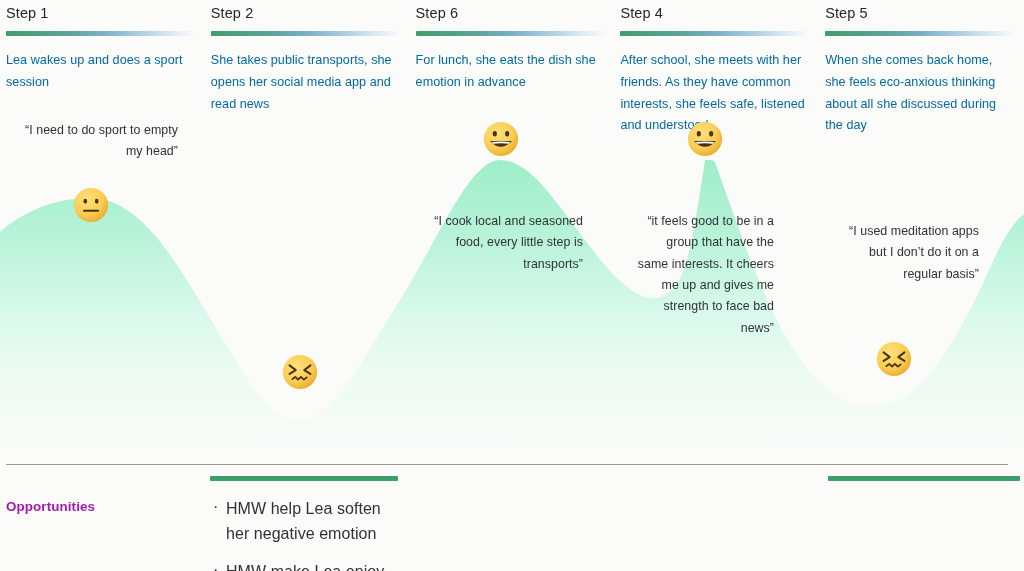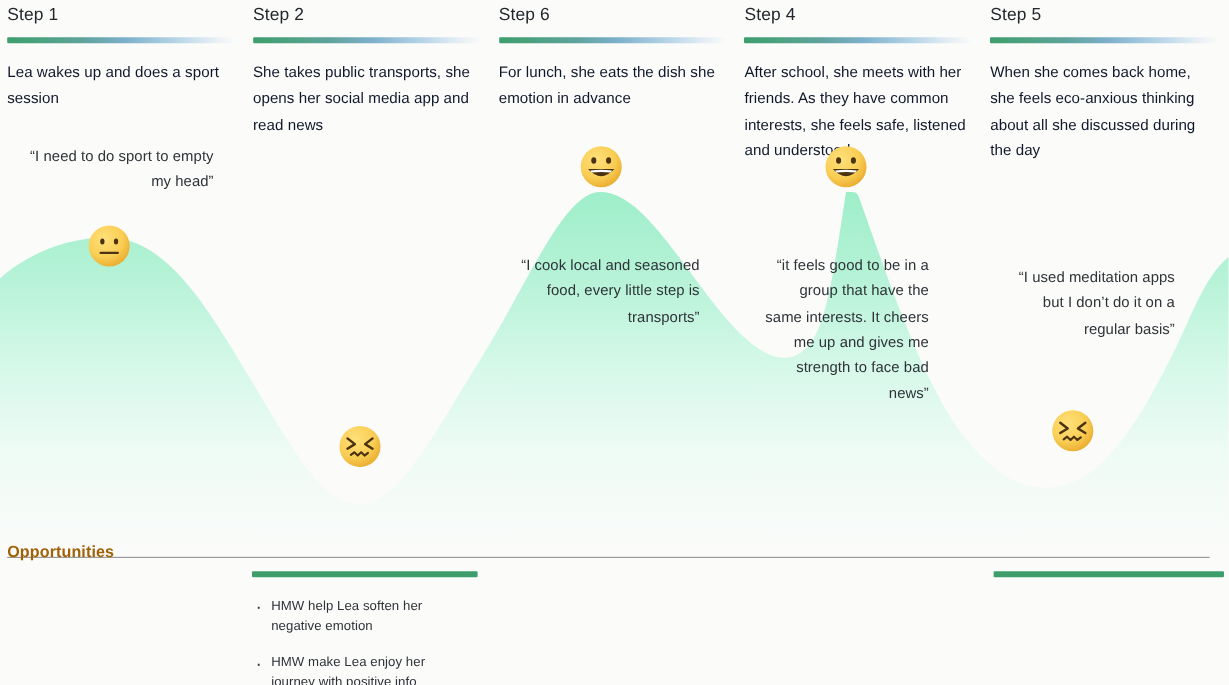--- a/index.html
+++ b/index.html
@@ -74,21 +74,21 @@
         #7db0cb 52%,
         #b6d4e6 74%,
         #e4eef5 90%,
         #fbfbfa 100%);
   }
 
   .step-desc {
     margin-top: 14px;
     font-size: 12.6px;
     line-height: 1.72;
-    color: #0f172a;
+    color: #0369a1;
     max-width: 196px;
     letter-spacing: .05px;
   }
 
   
   .quote {
     position: absolute;
     text-align: right;
     font-size: 12.4px;
     line-height: 1.72;
@@ -117,43 +117,43 @@
     top: 464px;
     width: 1002px;
     height: 1px;
     background: #9a9a9a;
     z-index: 3;
   }
 
   .opp-title {
     position: absolute;
     left: 6px;
-    top: 452px;
+    top: 499px;
     font-size: 13.4px;
     font-weight: bold;
-    color: #a16207;
+    color: #a21caf;
     letter-spacing: .1px;
     z-index: 3;
   }
 
   .opp-group { position: absolute; z-index: 3; }
 
   .opp-bar {
     height: 5px;
     width: 188px;
     background: #3d9e6c;
     border-radius: 1px;
   }
 
   .opp-list { margin-top: 16px; list-style: none; }
 
   .opp-item {
     position: relative;
     padding-left: 16px;
-    font-size: 11px;
+    font-size: 16px;
     line-height: 1.55;
     color: #2e3338;
     margin-bottom: 13px;
     max-width: 180px;
     letter-spacing: .05px;
   }
   .opp-item::before {
     content: "\00B7";
     position: absolute;
     left: 3px;

